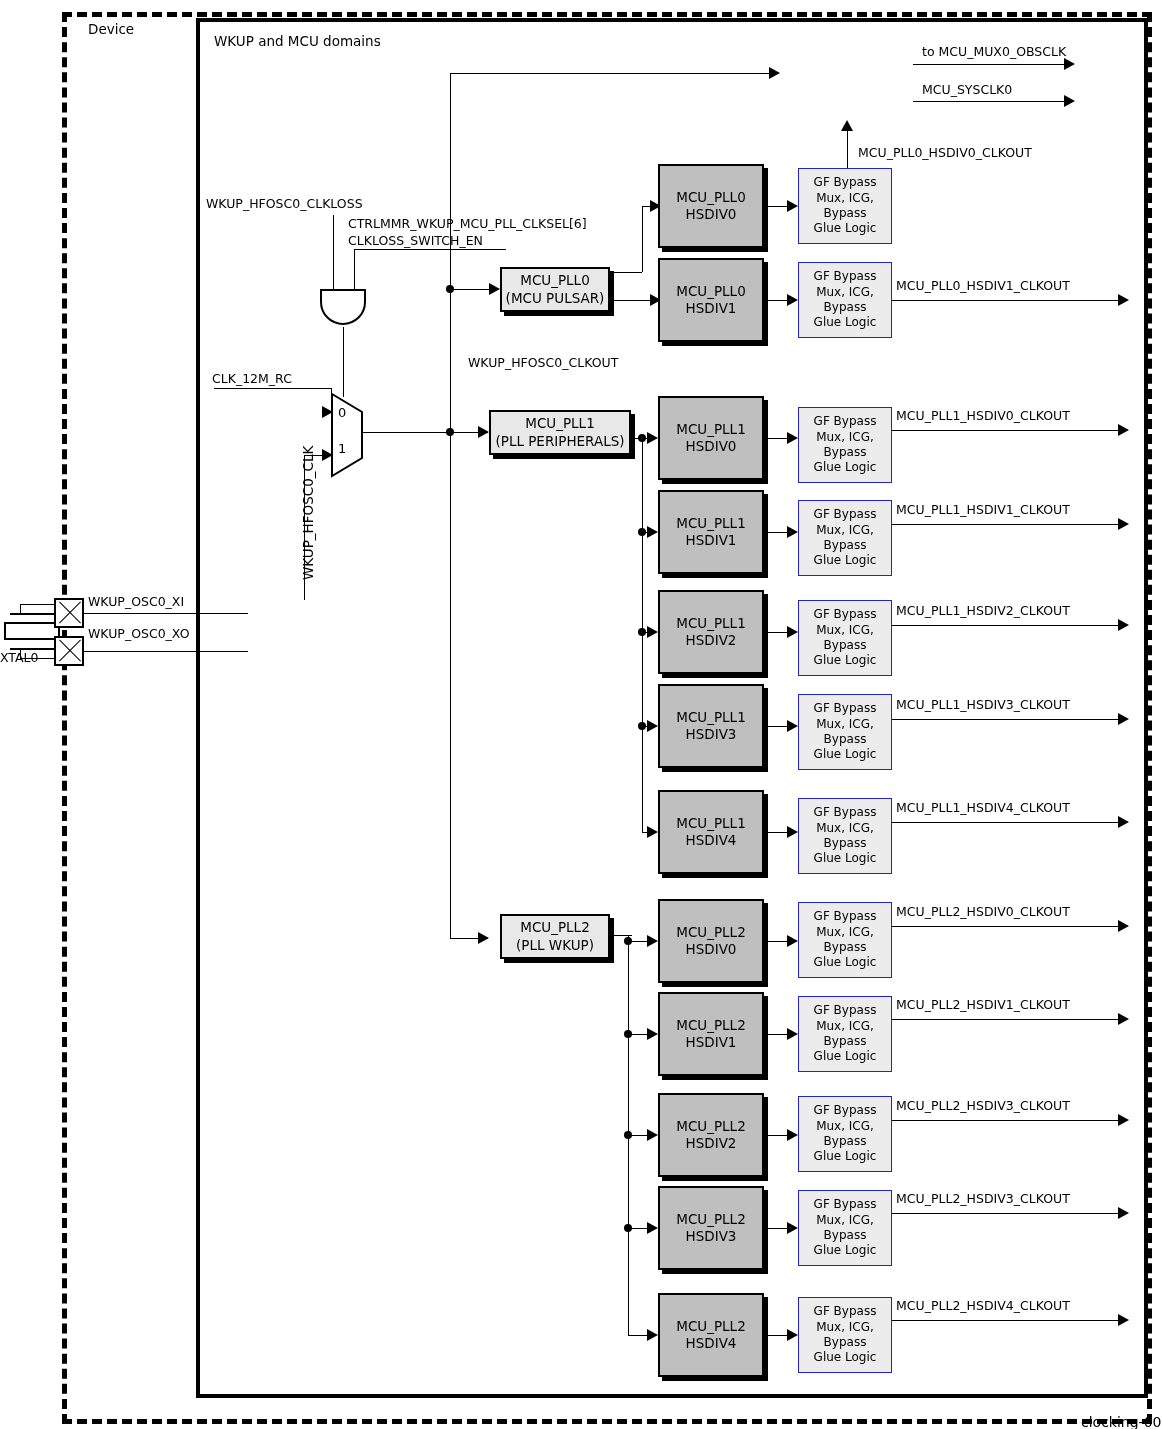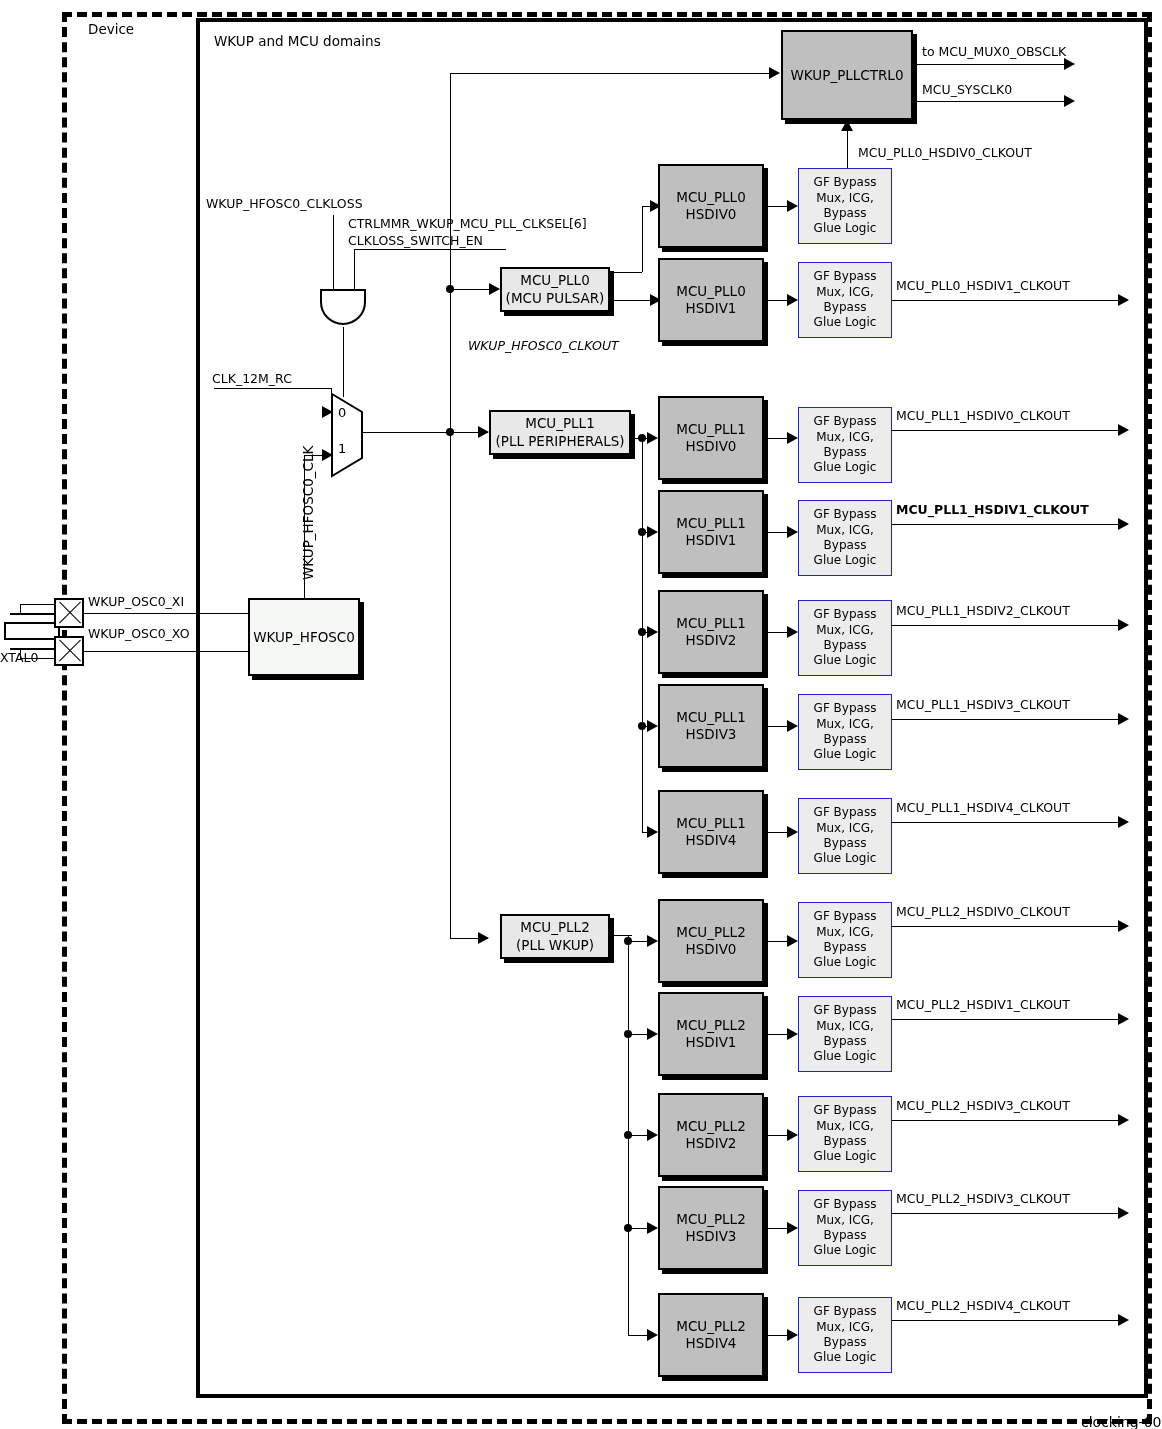--- a/index.html
+++ b/index.html
@@ -87,23 +87,20 @@
 
   <div class="pin" style="left:54px;top:598px;"></div>
   <div class="pin" style="left:54px;top:636px;"></div>
   <div class="h" style="left:56px;top:613px;width:0;"></div>
 
   <div class="h" style="left:84px;top:613px;width:164px;"></div>
   <div class="h" style="left:84px;top:651px;width:164px;"></div>
   <div class="lbl sm" style="left:88px;top:596px;">WKUP_OSC0_XI</div>
   <div class="lbl sm" style="left:88px;top:628px;">WKUP_OSC0_XO</div>
 
-  <div class="box osc" style="left:248px;top:598px;width:112px;height:78px;">
-    <span>WKUP_HFOSC0</span>
-  </div>
 
   <div class="v" style="left:304px;top:455px;height:145px;"></div>
   <div class="h" style="left:304px;top:455px;width:28px;"></div>
   <div class="arr" style="left:322px;top:455px;"></div>
   <div class="vlbl" style="left:300px;top:580px;">WKUP_HFOSC0_CLK</div>
 
   <div class="v" style="left:333px;top:215px;height:74px;"></div>
   <div class="arrD" style="left:333px;top:289px;"></div>
   <div class="lbl sm" style="left:206px;top:198px;">WKUP_HFOSC0_CLKLOSS</div>
 
@@ -129,28 +126,25 @@
   <div id="mux">
     <svg width="34" height="86" viewBox="0 0 34 86">
       <path d="M2 2 L32 20 L32 66 L2 84 Z" fill="#fff" stroke="#000" stroke-width="2"></path>
     </svg>
   </div>
   <div class="muxtxt" style="left:338px;top:405px;">0</div>
   <div class="muxtxt" style="left:338px;top:441px;">1</div>
 
   <div class="h" style="left:362px;top:432px;width:88px;"></div>
   <div class="v" style="left:450px;top:73px;height:866px;"></div>
-  <div class="lbl sm" style="left:468px;top:340px;font-style:italic;">WKUP_HFOSC0_CLKOUT</div>
+  <div class="lbl sm" style="left:468px;top:357px;">WKUP_HFOSC0_CLKOUT</div>
 
   <div class="h" style="left:450px;top:73px;width:320px;"></div>
   <div class="arr" style="left:769px;top:73px;"></div>
 
-  <div class="box pllctrl" style="left:781px;top:30px;width:132px;height:90px;">
-    <span>WKUP_PLLCTRL0</span>
-  </div>
   <div class="h" style="left:913px;top:64px;width:152px;"></div>
   <div class="arr" style="left:1064px;top:64px;"></div>
   <div class="lbl sm" style="left:922px;top:46px;">to MCU_MUX0_OBSCLK</div>
   <div class="h" style="left:913px;top:101px;width:152px;"></div>
   <div class="arr" style="left:1064px;top:101px;"></div>
   <div class="lbl sm" style="left:922px;top:84px;">MCU_SYSCLK0</div>
 
   <div class="v" style="left:847px;top:131px;height:41px;"></div>
   <div class="arrU" style="left:847px;top:120px;"></div>
   <div class="lbl sm" style="left:858px;top:147px;">MCU_PLL0_HSDIV0_CLKOUT</div>
@@ -248,21 +242,21 @@
       <div class="h" style="left: 768px; top: 532px; width: 19px;"></div>
       <div class="arr" style="left: 787px; top: 532px;"></div>
       <div class="box gf" style="left: 798px; top: 500px; width: 94px; height: 76px;">
         <span>GF Bypass</span>
         <span>Mux, ICG,</span>
         <span>Bypass</span>
         <span>Glue Logic</span>
       </div>
       <div class="h" style="left: 892px; top: 524px; width: 226px;"></div>
       <div class="arr" style="left: 1118px; top: 524px;"></div>
-      <div class="lbl sm" style="left: 896px; top: 504px; font-weight: bold;">MCU_PLL1_HSDIV1_CLKOUT</div>
+      <div class="lbl sm" style="left: 896px; top: 504px;">MCU_PLL1_HSDIV1_CLKOUT</div>
       <div class="h" style="left: 642px; top: 632px; width: 8px;"></div>
       <div class="arr" style="left: 647px; top: 632px;"></div>
       <div class="dot" style="left: 642px; top: 632px;"></div>
       <div class="box hsdiv" style="left: 658px; top: 590px; width: 106px; height: 84px;">
         <span>MCU_PLL1</span>
         <span>HSDIV2</span>
       </div>
       <div class="h" style="left: 768px; top: 632px; width: 19px;"></div>
       <div class="arr" style="left: 787px; top: 632px;"></div>
       <div class="box gf" style="left: 798px; top: 600px; width: 94px; height: 76px;">

